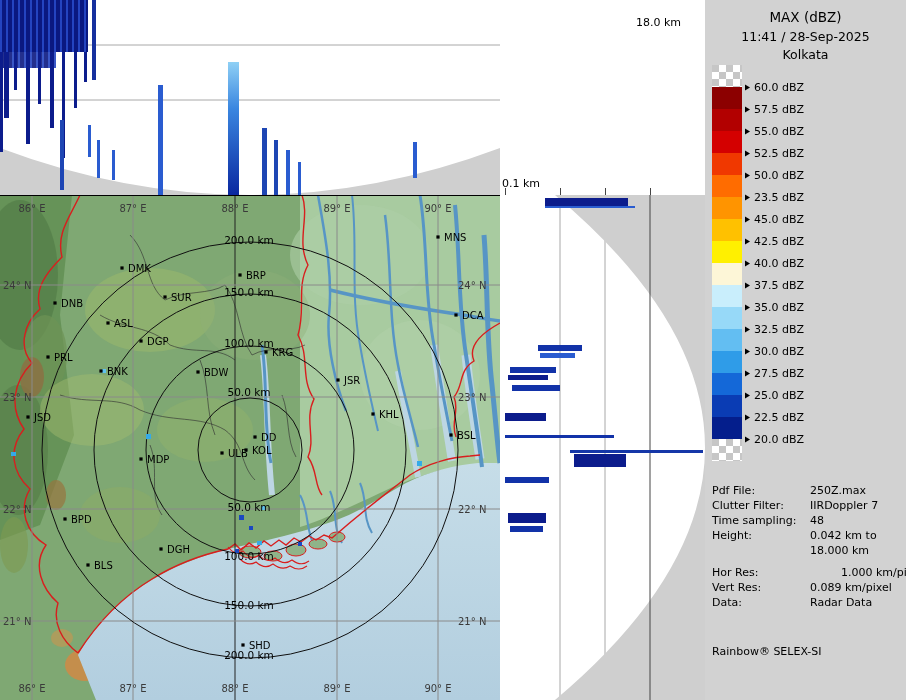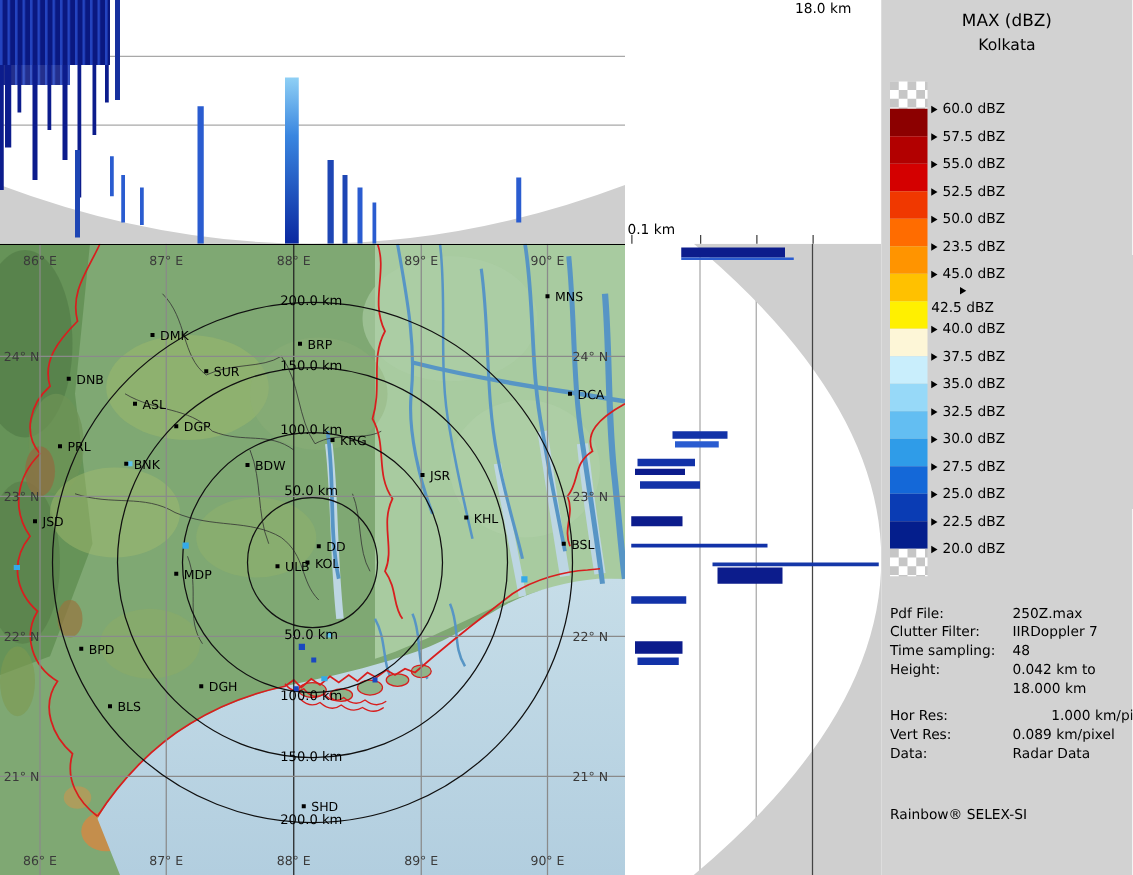--- a/index.html
+++ b/index.html
@@ -6,21 +6,21 @@
   html,body { width:906px; height:700px; background:#fff; overflow:hidden;
     font-family:"DejaVu Sans","Liberation Sans",sans-serif; }
   #stage { position:relative; width:906px; height:700px; background:#fff; }
   .panel { position:absolute; }
   #top-xsec  { left:0; top:0; width:500px; height:195px; }
   #right-xsec{ left:500px; top:195px; width:205px; height:505px; }
   #map-panel { left:0; top:195px; width:500px; height:505px; }
   #legend { left:705px; top:0; width:201px; height:700px; background:#d2d2d2; color:#000; }
 
   .axis-label { position:absolute; font-size:11px; color:#000; white-space:nowrap; }
-  #label-max { left:636px; top:0; }
+  #label-max { left:636px; top:16px; }
   #label-min { left:502px; top:177px; }
   .tick { position:absolute; top:188px; width:1px; height:7px; background:#444; }
 
   .legend-title   { margin-top:9px;  text-align:center; font-size:13.5px; }
   .legend-datetime{ margin-top:4px;  text-align:center; font-size:12.5px; }
   .legend-station { margin-top:3px;  text-align:center; font-size:12.5px; }
 
   .colorbar { position:absolute; left:7px; top:65px; width:30px; }
   .cb-cell { width:30px; height:22px; }
   .checker { background: conic-gradient(#fff 25%, #c6c6c6 0 50%, #fff 0 75%, #c6c6c6 0);
@@ -284,20 +284,21 @@
           <text x="94" y="374" class="city-label" text-anchor="start">BLS</text>
           <rect x="241.4" y="448.4" width="3.2" height="3.2" fill="#000"></rect>
           <text x="249" y="454" class="city-label" text-anchor="start">SHD</text>
         </g>
       <line x1="0" y1="0.5" x2="500" y2="0.5" stroke="#000"></line>
     </svg>
   </div>
 
   <div id="legend" class="panel">
     <div class="legend-title">MAX (dBZ)</div>
+    <div class="legend-datetime">11:41 / 28-Sep-2025</div>
     <div class="legend-station">Kolkata</div>
     <div id="colorbar" class="colorbar">
         <div class="cb-cell checker"></div>
         <div class="cb-cell" style="background: rgb(140, 0, 0);"></div>
         <div class="cb-cell" style="background: rgb(178, 0, 0);"></div>
         <div class="cb-cell" style="background: rgb(212, 0, 0);"></div>
         <div class="cb-cell" style="background: rgb(240, 56, 0);"></div>
         <div class="cb-cell" style="background: rgb(255, 108, 0);"></div>
         <div class="cb-cell" style="background: rgb(255, 148, 0);"></div>
         <div class="cb-cell" style="background: rgb(255, 193, 0);"></div>
@@ -334,21 +335,21 @@
           <span>50.0 dBZ</span>
         </div>
         <div class="scale-label" style="top: 197px;">
           <span class="tri"></span>
           <span>23.5 dBZ</span>
         </div>
         <div class="scale-label" style="top: 219px;">
           <span class="tri"></span>
           <span>45.0 dBZ</span>
         </div>
-        <div class="scale-label" style="top: 241px; flex-direction: column;">
+        <div class="scale-label" style="top: 241px;">
           <span class="tri"></span>
           <span>42.5 dBZ</span>
         </div>
         <div class="scale-label" style="top: 263px;">
           <span class="tri"></span>
           <span>40.0 dBZ</span>
         </div>
         <div class="scale-label" style="top: 285px;">
           <span class="tri"></span>
           <span>37.5 dBZ</span>

